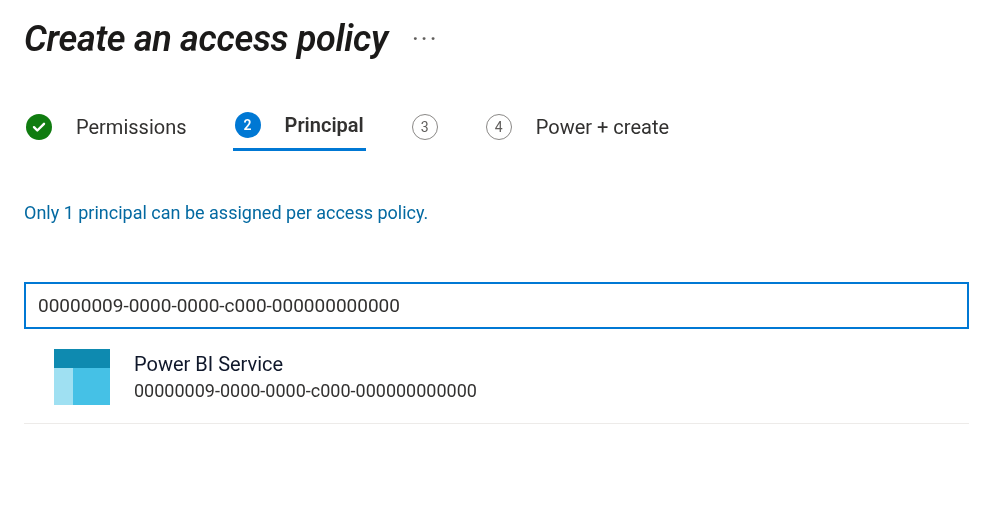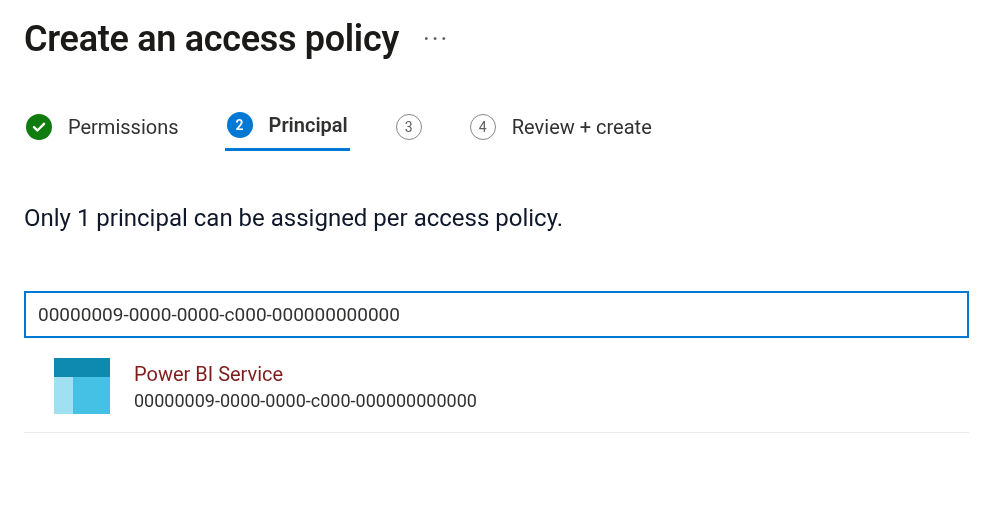--- a/index.html
+++ b/index.html
@@ -14,38 +14,39 @@
       display: flex;
       align-items: center;
       gap: 24px;
       margin-bottom: 48px;
     }
     h1 {
       font-size: 36px;
       font-weight: 600;
       color: #1b1a19;
       letter-spacing: -0.3px;
+      font-style: italic;
     }
     .ellipsis {
       color: #605e5c;
       font-size: 26px;
       line-height: 1;
       cursor: pointer;
       letter-spacing: 2px;
     }
     .tabs {
       display: flex;
       gap: 44px;
       border-bottom: 0;
       margin-bottom: 48px;
     }
     .tab {
       display: flex;
       align-items: center;
-      gap: 16px;
+      gap: 24px;
       padding: 4px 2px 10px 2px;
       cursor: pointer;
       font-size: 20px;
       color: #323130;
     }
     .tab.active {
       font-weight: 600;
       border-bottom: 3px solid #0078d4;
     }
     .step-circle {
@@ -66,23 +67,23 @@
       background: #0078d4;
       color: #ffffff;
       font-weight: 600;
     }
     .step-inactive {
       border: 1px solid #8a8886;
       color: #605e5c;
       background: #ffffff;
     }
     .desc {
-      font-size: 24px;
+      font-size: 18px;
       line-height: 1.6;
-      color: #0f172a;
+      color: #0369a1;
       margin-bottom: 54px;
     }
     .search-input {
       width: 100%;
       font-size: 19px;
       padding: 10px 12px;
       border: 2px solid #0078d4;
       outline: none;
       font-family: inherit;
       color: #323130;
@@ -95,21 +96,21 @@
       border-bottom: 1px solid #edebe9;
       cursor: pointer;
     }
     .result-icon {
       width: 56px;
       height: 56px;
       flex-shrink: 0;
     }
     .result-text .name {
       font-size: 20px;
-      color: #7f1d1d;
+      color: #0f172a;
     }
     .result-text .id {
       font-size: 18px;
       color: #323130;
       margin-top: 4px;
     }
   </style>
 </head>
 <body>
 
@@ -131,21 +132,21 @@
   </div>
   <div class="tab active">
     <span class="step-circle step-active">2</span>
     <span>Principal</span>
   </div>
   <div class="tab">
     <span class="step-circle step-inactive">3</span>
   </div>
   <div class="tab">
     <span class="step-circle step-inactive">4</span>
-    <span>Review + create</span>
+    <span>Power + create</span>
   </div>
 </div>
 
 <div class="desc">
   <div>Only 1 principal can be assigned per access policy.</div>
 </div>
 
 <input type="text" class="search-input" value="00000009-0000-0000-c000-000000000000" style="">
 
 <div class="result">

